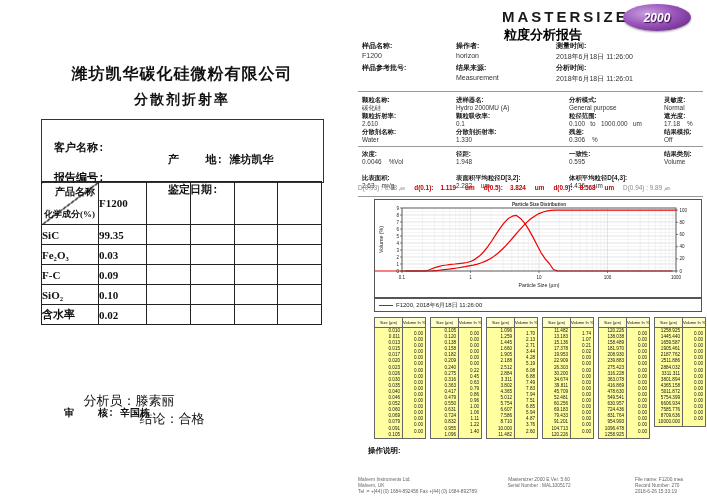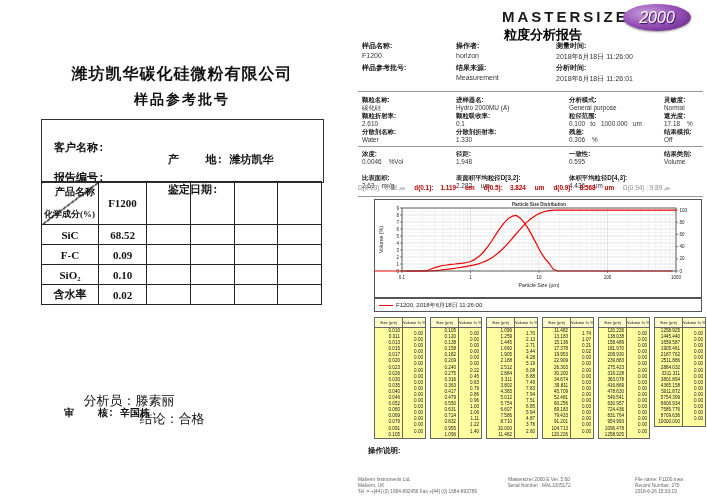--- a/index.html
+++ b/index.html
@@ -12,37 +12,37 @@
              font-size:16px;font-weight:bold;letter-spacing:1px;}
   .l-title{position:absolute;left:0;top:91px;width:364px;text-align:center;
            font-size:14px;font-weight:bold;letter-spacing:2px;}
   .l-infobox{position:absolute;left:41px;top:119px;width:281px;height:62px;
              border:1px solid #333;font-size:11px;font-weight:bold;}
   .l-inforow{position:relative;height:22px;margin-top:8px;white-space:pre;font-family:Liberation Mono, monospace;}
   .cell-l{position:absolute;left:12px;}
   .cell-r{position:absolute;left:126px;}
   .chem-table{position:absolute;left:41px;top:181px;width:281px;border-collapse:collapse;
               font-size:11px;font-weight:bold;table-layout:fixed;}
-  .chem-table td{border:1px solid #222;text-align:center;padding:0;height:19px;}
+  .chem-table td{border:1px solid #222;padding:0;height:19px;}
   .chem-table .corner{position:relative;height:42px;
      background-image:linear-gradient(to bottom right,transparent calc(50% - 0.6px),#222 calc(50% - 0.6px),#222 calc(50% + 0.6px),transparent calc(50% + 0.6px));}
   .c-top{position:absolute;right:3px;top:3px;font-size:10px;}
   .c-bot{position:absolute;left:2px;bottom:3px;font-size:9px;}
   .l-sign1{position:absolute;left:64px;top:376px;font-size:13px;font-weight:normal;white-space:pre;}
   .l-sign1 .concl{margin-left:56px;}
   .l-sign2{position:absolute;left:64px;top:406px;font-size:10px;font-weight:bold;white-space:pre;font-family:Liberation Mono, monospace;}
   
   .right-page{position:absolute;left:354px;top:0;width:353px;height:500px;font-size:7px;}
   .m-logo{position:absolute;left:12px;top:5px;width:80px;height:32px;}
   .m-word{position:absolute;left:148px;top:8px;font-size:15px;font-weight:bold;
           letter-spacing:3px;color:#1a1a1a;white-space:nowrap;}
   .m-badge{position:absolute;left:269px;top:4px;width:68px;height:27px;border-radius:50%;
            background:radial-gradient(ellipse at 35% 35%, #c9a0dd 0%, #9a55bb 45%, #5d1d7a 100%);
            box-shadow:0 1px 2px rgba(0,0,0,.4);display:flex;align-items:center;justify-content:center;}
-  .m-badge span{color:#fff;font-style:italic;font-weight:normal;font-size:16px;
+  .m-badge span{color:#fff;font-style:italic;font-weight:bold;font-size:12px;
                 text-shadow:1px 1px 1px #3a0c50;}
   .m-rtitle{position:absolute;left:150px;top:26px;font-size:13px;font-weight:bold;color:#000;}
   .iblock{position:absolute;display:flex;}
   .icol{display:flex;flex-direction:column;}
   .lbl{font-weight:bold;color:#1a1a1a;white-space:pre;}
   .val{color:#333;white-space:pre;}
   .isp{height:5px;}
   .ib1{left:8px;top:41px;}  .ib1 .icol div{height:11px;font-size:7px;}
   .ib1 .icol:nth-child(1){width:94px;} .ib1 .icol:nth-child(2){width:100px;} .ib1 .icol:nth-child(3){width:150px;}
   .ib2{left:8px;top:96px;}  .ib2 .icol div{height:8px;font-size:6.4px;}
@@ -75,21 +75,21 @@
   .fline{font-size:4.8px;line-height:6px;white-space:nowrap;}
   .fcol0{left:4px;} .fcol1{left:112px;width:146px;text-align:center;} .fcol2{left:281px;}
 </style>
 </head>
 <body>
 
 <div class="sheet">
 
   <div class="left-page">
     <div class="l-company">潍坊凯华碳化硅微粉有限公司</div>
-    <div class="l-title">样品参考批号</div>
+    <div class="l-title">分散剂折射率</div>
 
     <div class="l-infobox">
       <div class="l-inforow">
         <span class="cell-l">客户名称:</span>
         <span class="cell-r">产    地: 潍坊凯华</span>
       </div>
       <div class="l-inforow">
         <span class="cell-l">报告编号:</span>
         <span class="cell-r">鉴定日期:</span>
       </div>
@@ -111,21 +111,29 @@
               <span class="c-bot">化学成分(%)</span>
             </td>
             <td>F1200</td>
             <td></td>
             <td></td>
             <td></td>
             <td></td>
           </tr>
           <tr>
             <td>SiC</td>
-            <td>68.52</td>
+            <td>99.35</td>
+            <td></td>
+            <td></td>
+            <td></td>
+            <td></td>
+          </tr>
+          <tr>
+            <td>Fe₂O₃</td>
+            <td>0.03</td>
             <td></td>
             <td></td>
             <td></td>
             <td></td>
           </tr>
           <tr>
             <td>F-C</td>
             <td>0.09</td>
             <td></td>
             <td></td>

